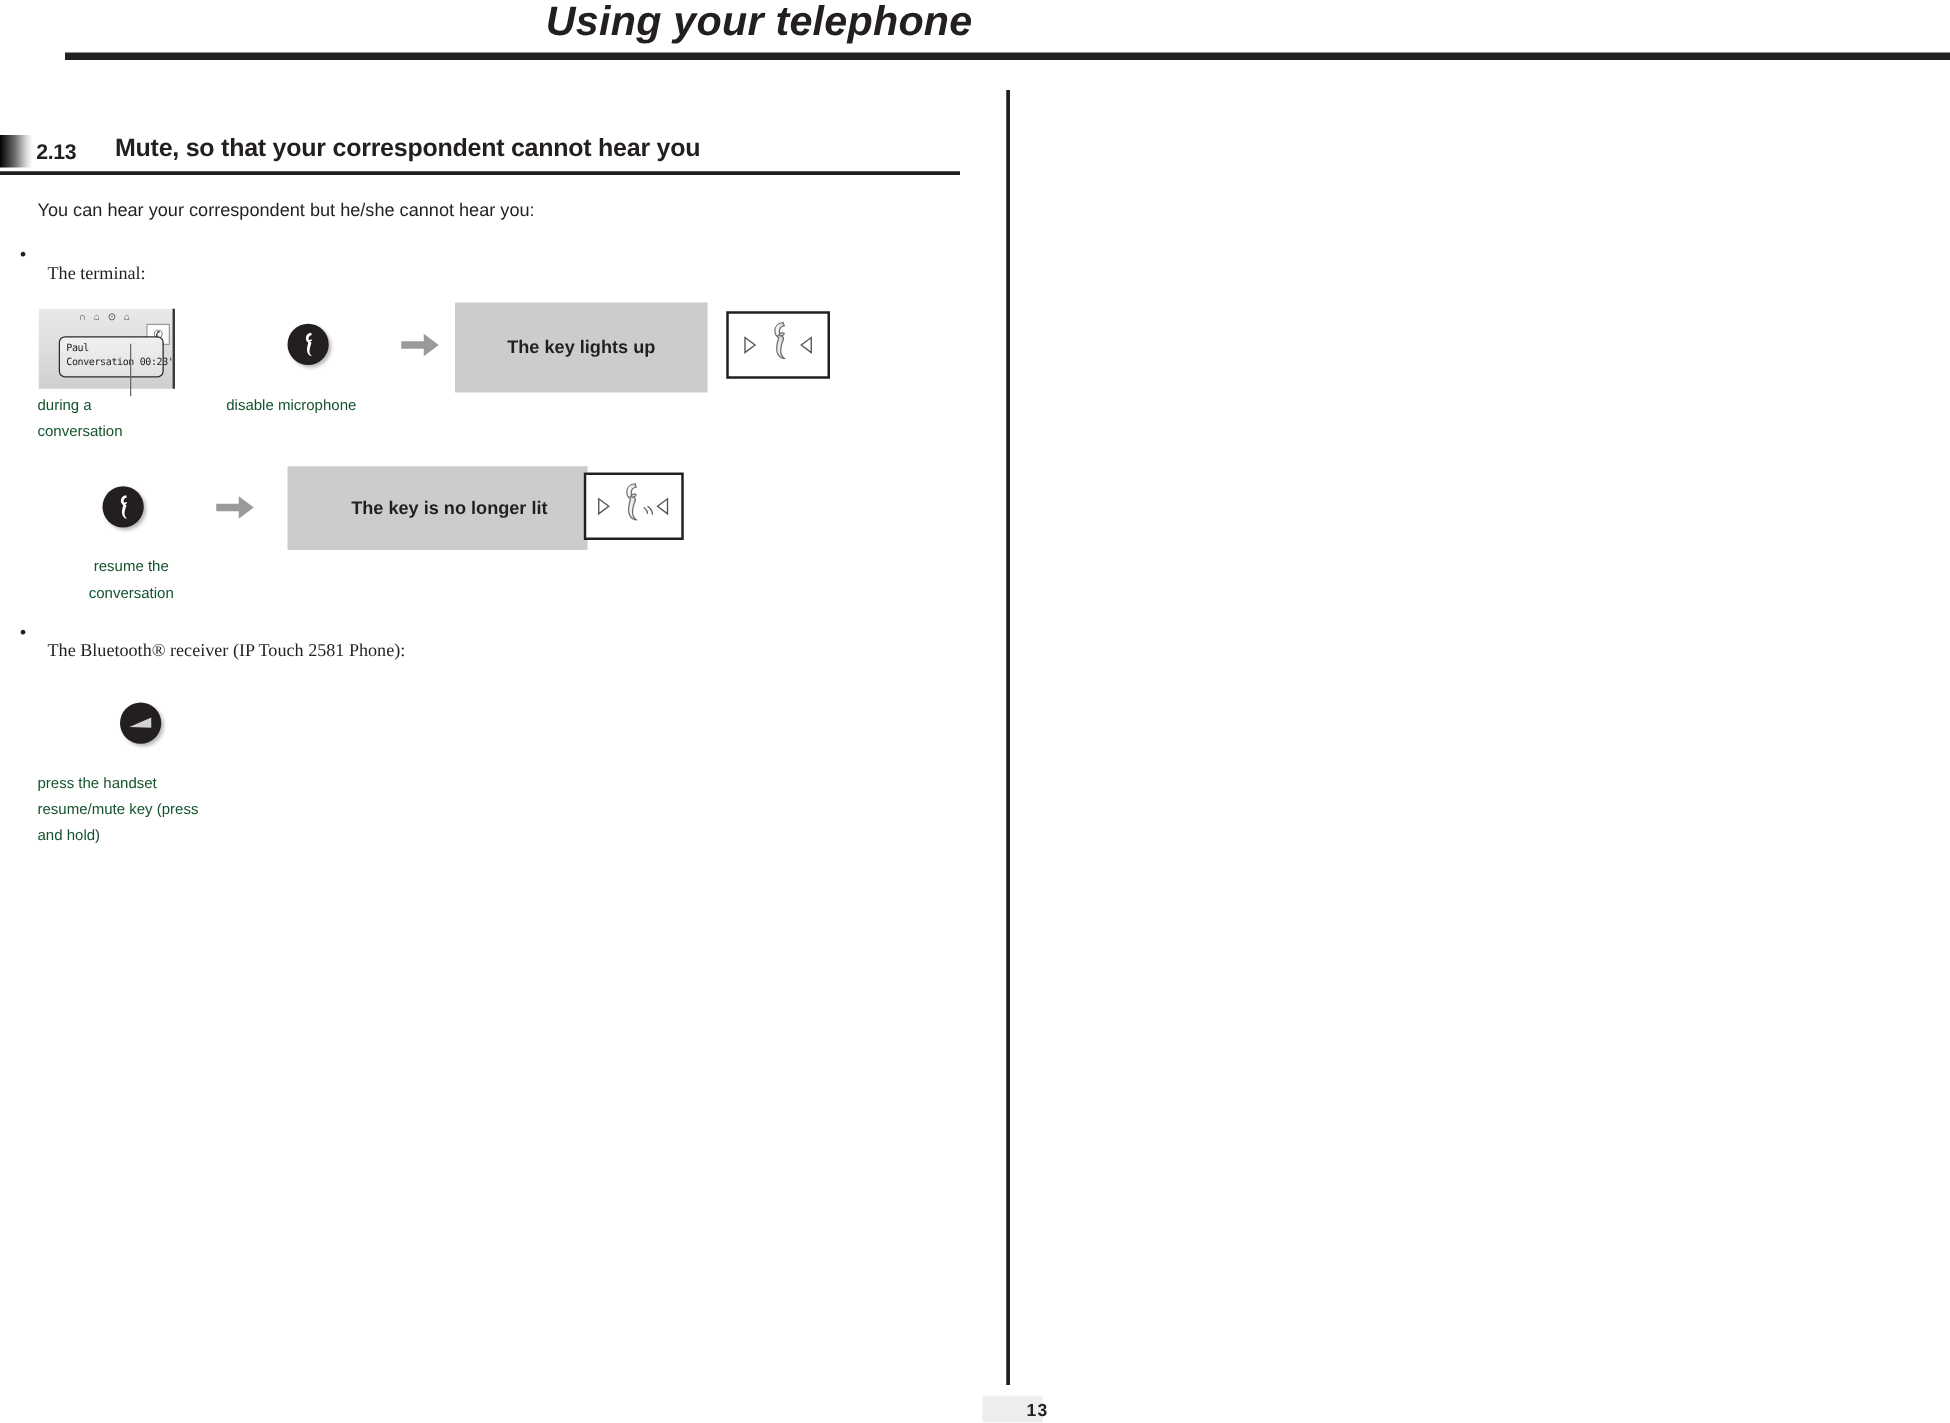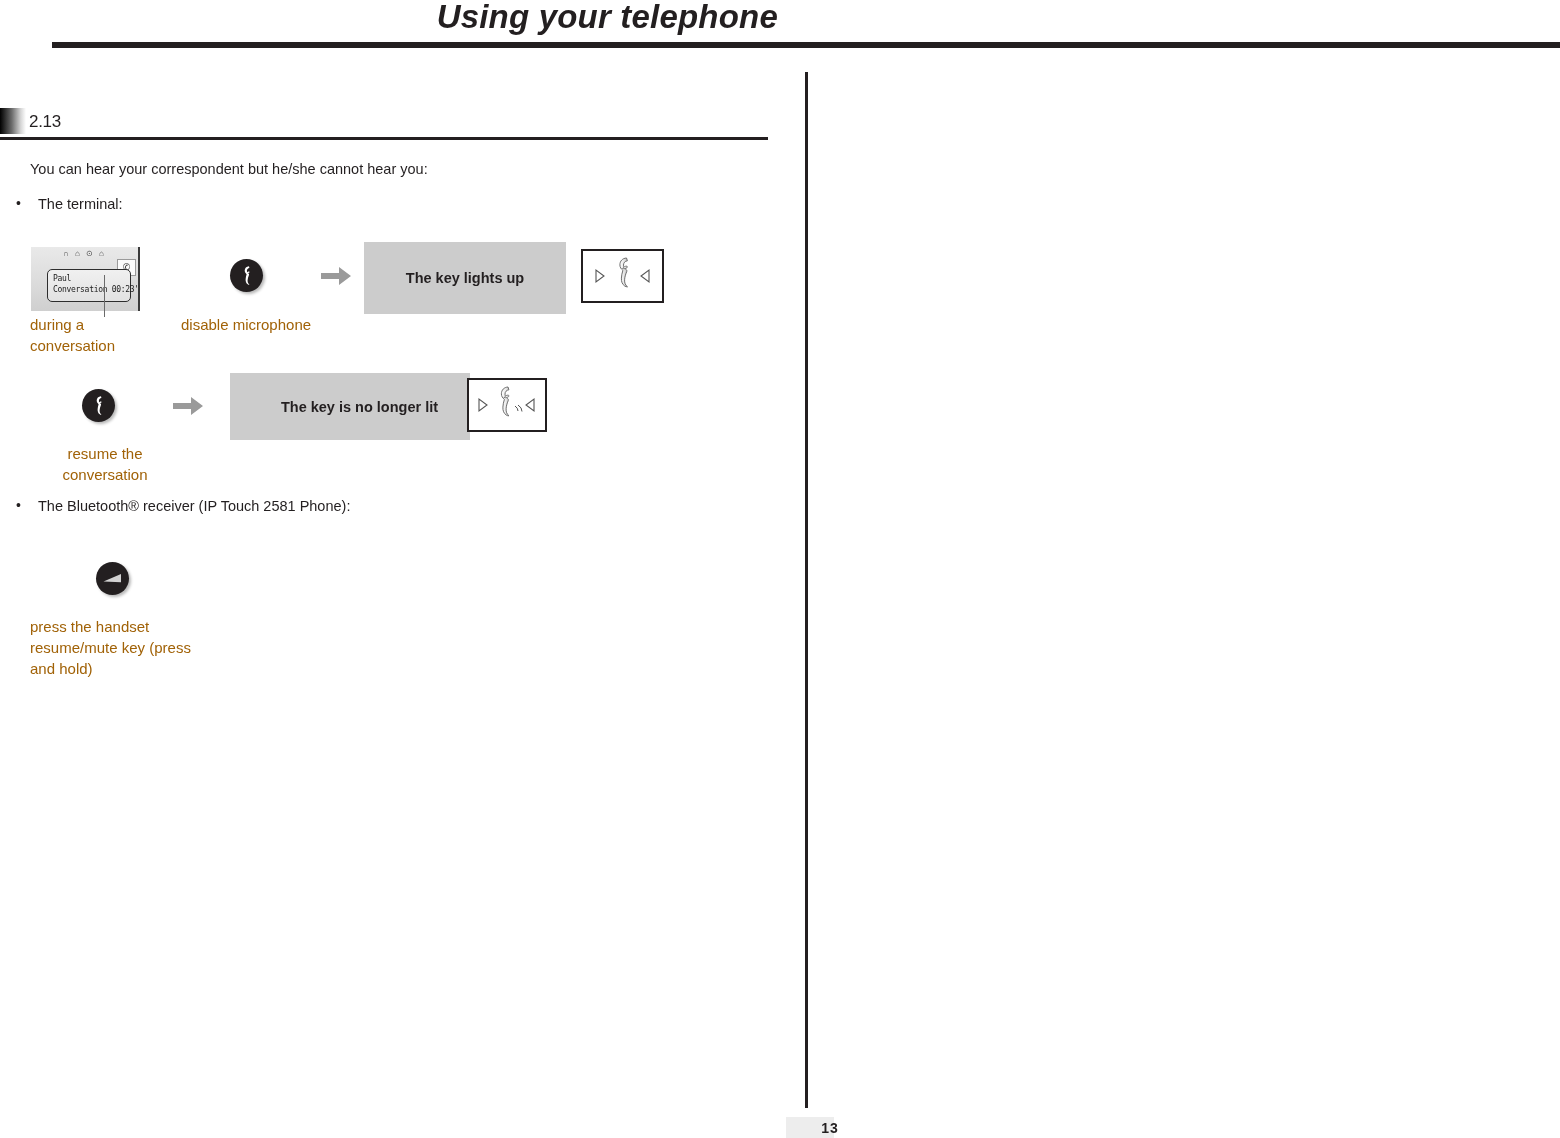--- a/index.html
+++ b/index.html
@@ -68,21 +68,21 @@
     top: 3px;
     width: 26px;
     height: 26px;
     background: linear-gradient(to right, #000000 0%, #6b6b6b 45%, #d6d6d6 80%, #ffffff 100%);
   }
   #section-number {
     position: absolute;
     left: 29px;
     top: 7px;
     font-size: 17px;
-    font-weight: normal;
+    font-weight: bold;
     color: #231f20;
     letter-spacing: -0.3px;
   }
   #section-title {
     position: absolute;
     left: 92px;
     top: 3px;
     font-size: 20px;
     font-weight: bold;
     color: #231f20;
@@ -117,21 +117,22 @@
   }
   .bullet-dot {
     position: absolute;
     left: 0;
     top: 0;
     font-size: 14px;
   }
   .bullet-label {
     position: absolute;
     left: 22px;
-    top: 1px;
+    top: 16px;
+    font-family: Liberation Serif, serif;
   }
   #bullet-terminal { left: 16px; top: 195px; }
   #bullet-bluetooth { left: 16px; top: 497px; }
 
   
   #lcd-figure {
     position: absolute;
     left: 31px;
     top: 247px;
     width: 117px;
@@ -257,22 +258,22 @@
     border: 2px solid #231f20;
     background: #ffffff;
     box-sizing: border-box;
   }
   #key-frame-1 { left: 581px; top: 249px; width: 83px; height: 54px; }
   #key-frame-2 { left: 467px; top: 378px; width: 80px; height: 54px; }
 
   
   .caption {
     position: absolute;
-    font-size: 15px;
-    color: #a16207;
+    font-size: 12px;
+    color: #14532d;
     line-height: 21px;
   }
   #caption-during { left: 30px; top: 314px; width: 140px; }
   #caption-disable { left: 181px; top: 314px; width: 200px; white-space: nowrap; }
   #caption-resume {
     left: 10px; top: 443px; width: 190px; text-align: center;
   }
   #caption-press-handset { left: 30px; top: 616px; width: 200px; }
 
   
@@ -301,20 +302,21 @@
 <div id="page-header">
   <div id="header-title">Using your telephone</div>
   <div id="header-rule"></div>
 </div>
 
 <div id="vertical-divider"></div>
 
 <div id="section-heading">
   <div id="section-gradient"></div>
   <div id="section-number">2.13</div>
+  <div id="section-title">Mute, so that your correspondent cannot hear you</div>
   <div id="section-rule"></div>
 </div>
 
 <div id="intro-text">You can hear your correspondent but he/she cannot hear you:</div>
 
 <div class="bullet-row" id="bullet-terminal">
   <span class="bullet-dot">•</span>
   <span class="bullet-label">The terminal:</span>
 </div>
 

